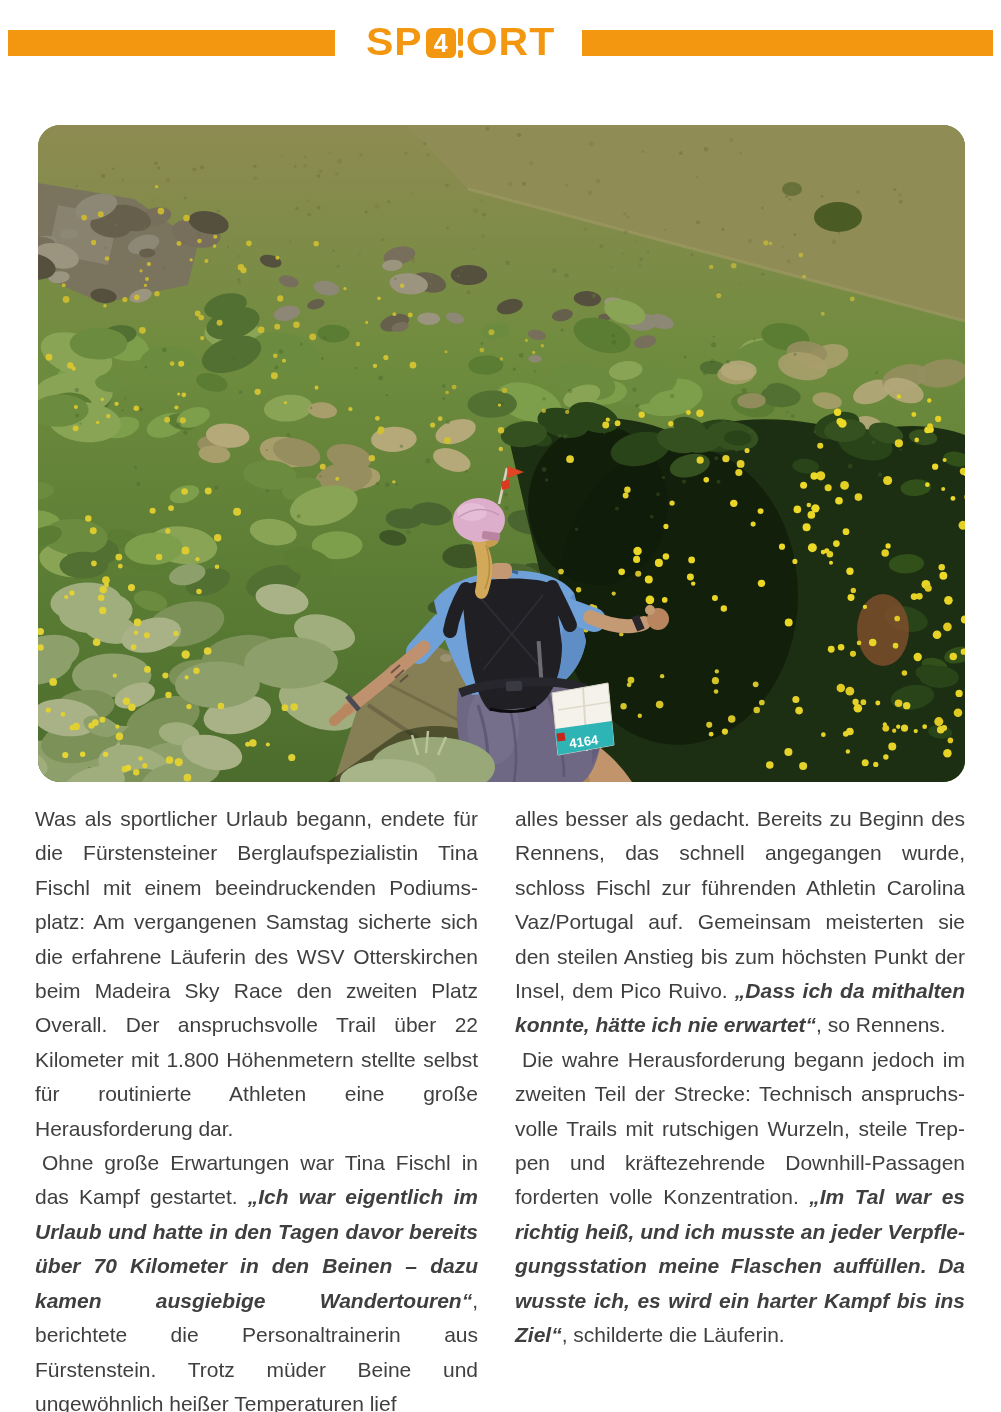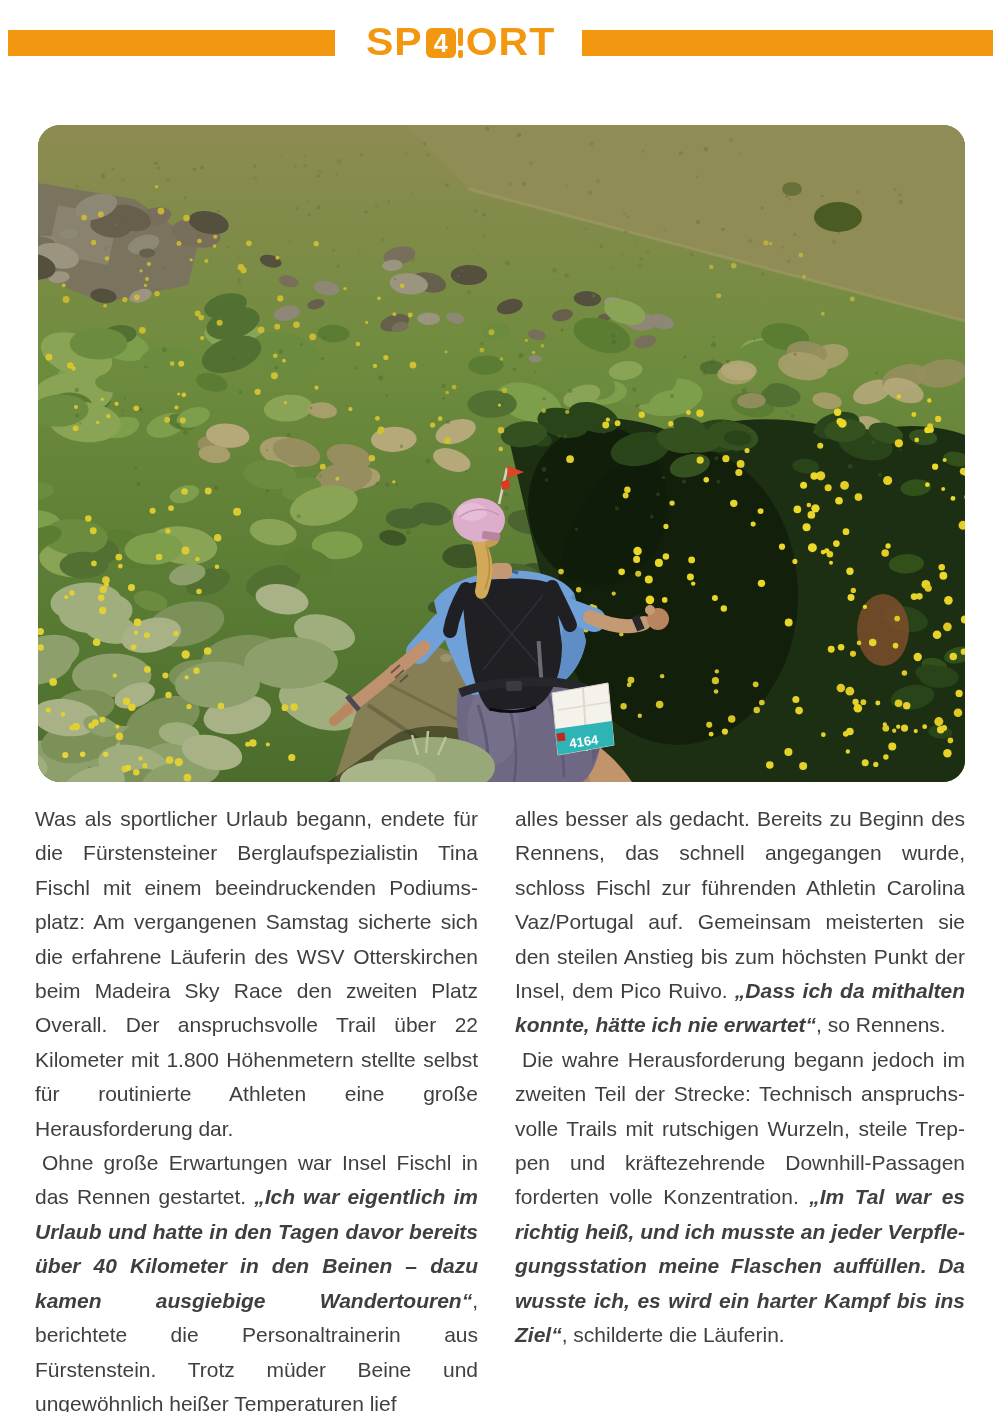--- a/index.html
+++ b/index.html
@@ -1006,19 +1006,19 @@
     <ellipse cx="395" cy="642" rx="62" ry="30" fill="#98A878"></ellipse>
     <ellipse cx="350" cy="656" rx="48" ry="22" fill="#A8B588"></ellipse>
     <path d="M380,630 l-6,-20 m14,18 l2,-22 m10,24 l8,-18" stroke="#B9C49A" stroke-width="2.5" fill="none"></path>
   </g>
 </svg>
 </div>
 
 <div class="article">
   <div class="col left">
       <p class="para"><span>Was als sportlicher Urlaub begann, endete für die Fürstensteiner Berglaufspezialistin Tina Fischl mit einem beeindruckenden Podiums­platz: Am vergangenen Samstag sicherte sich die erfahrene Läuferin des WSV Otterskirchen beim Madeira Sky Race den zweiten Platz Ove­rall. Der anspruchsvolle Trail über 22 Kilometer mit 1.800 Höhenmetern stellte selbst für routi­nierte Athleten eine große Herausforderung dar.</span></p>
-      <p class="para"><span>Ohne große Erwartungen war Insel Fischl in das Rennen gestartet. </span><span class="bi">„Ich war eigentlich im Ur­laub und hatte in den Tagen davor bereits über 40 Kilometer in den Beinen – dazu kamen aus­giebige Wandertouren“</span><span>, berichtete die Perso­naltrainerin aus Fürstenstein. Trotz müder Bei­ne und ungewöhnlich heißer Temperaturen lief</span></p>
+      <p class="para"><span>Ohne große Erwartungen war Tina Fischl in das Kampf gestartet. </span><span class="bi">„Ich war eigentlich im Ur­laub und hatte in den Tagen davor bereits über 70 Kilometer in den Beinen – dazu kamen aus­giebige Wandertouren“</span><span>, berichtete die Perso­naltrainerin aus Fürstenstein. Trotz müder Bei­ne und ungewöhnlich heißer Temperaturen lief</span></p>
     </div>
   <div class="col right">
       <p class="para"><span>alles besser als gedacht. Bereits zu Beginn des Rennens, das schnell angegangen wurde, schloss Fischl zur führenden Athletin Carolina Vaz/Portugal auf. Gemeinsam meisterten sie den steilen Anstieg bis zum höchsten Punkt der Insel, dem Pico Ruivo. </span><span class="bi">„Dass ich da mithalten konnte, hätte ich nie erwartet“</span><span>, so Rennens.</span></p>
       <p class="para"><span>Die wahre Herausforderung begann jedoch im zweiten Teil der Strecke: Technisch anspruchs­volle Trails mit rutschigen Wurzeln, steile Trep­pen und kräftezehrende Downhill-Passagen forderten volle Konzentration. </span><span class="bi">„Im Tal war es richtig heiß, und ich musste an jeder Verpfle­gungsstation meine Flaschen auffüllen. Da wusste ich, es wird ein harter Kampf bis ins Ziel“</span><span>, schilderte die Läuferin.</span></p>
     </div>
 </div>
 
 </body></html>

